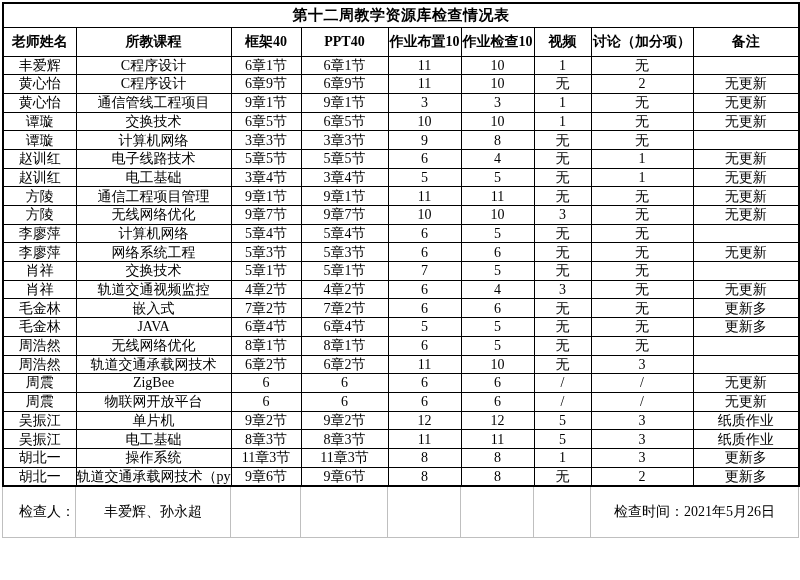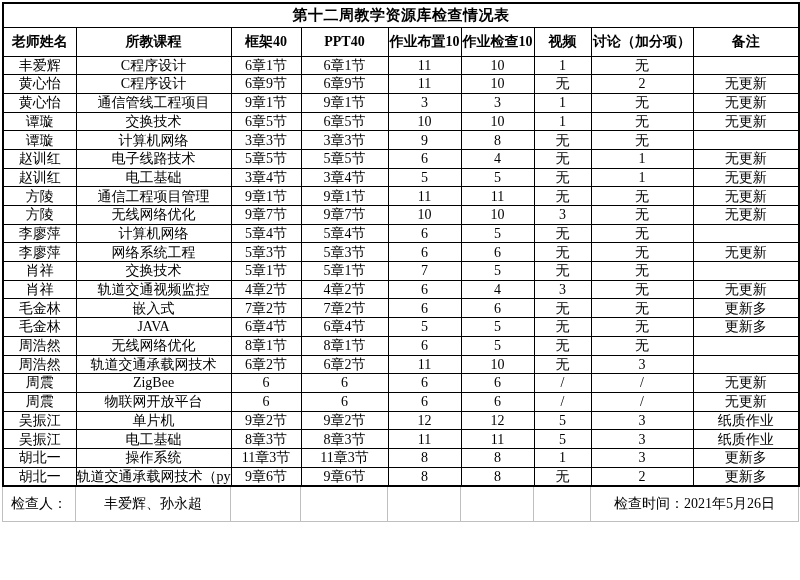--- a/index.html
+++ b/index.html
@@ -46,21 +46,21 @@
   table.main td.c7, table.main td.c8 { white-space: nowrap; overflow: visible; }
 
   
   table.footer-table td {
     border: 1px solid #bfbfbf;
     border-top: none;
     text-align: center;
     vertical-align: middle;
     font-size: 14px;
     height: 27px;
-    padding: 8px;
+    padding: 16px;
     white-space: nowrap;
   }
 </style>
 </head>
 <body>
 
 <div class="sheet">
 
   <table class="main">
     <colgroup>

